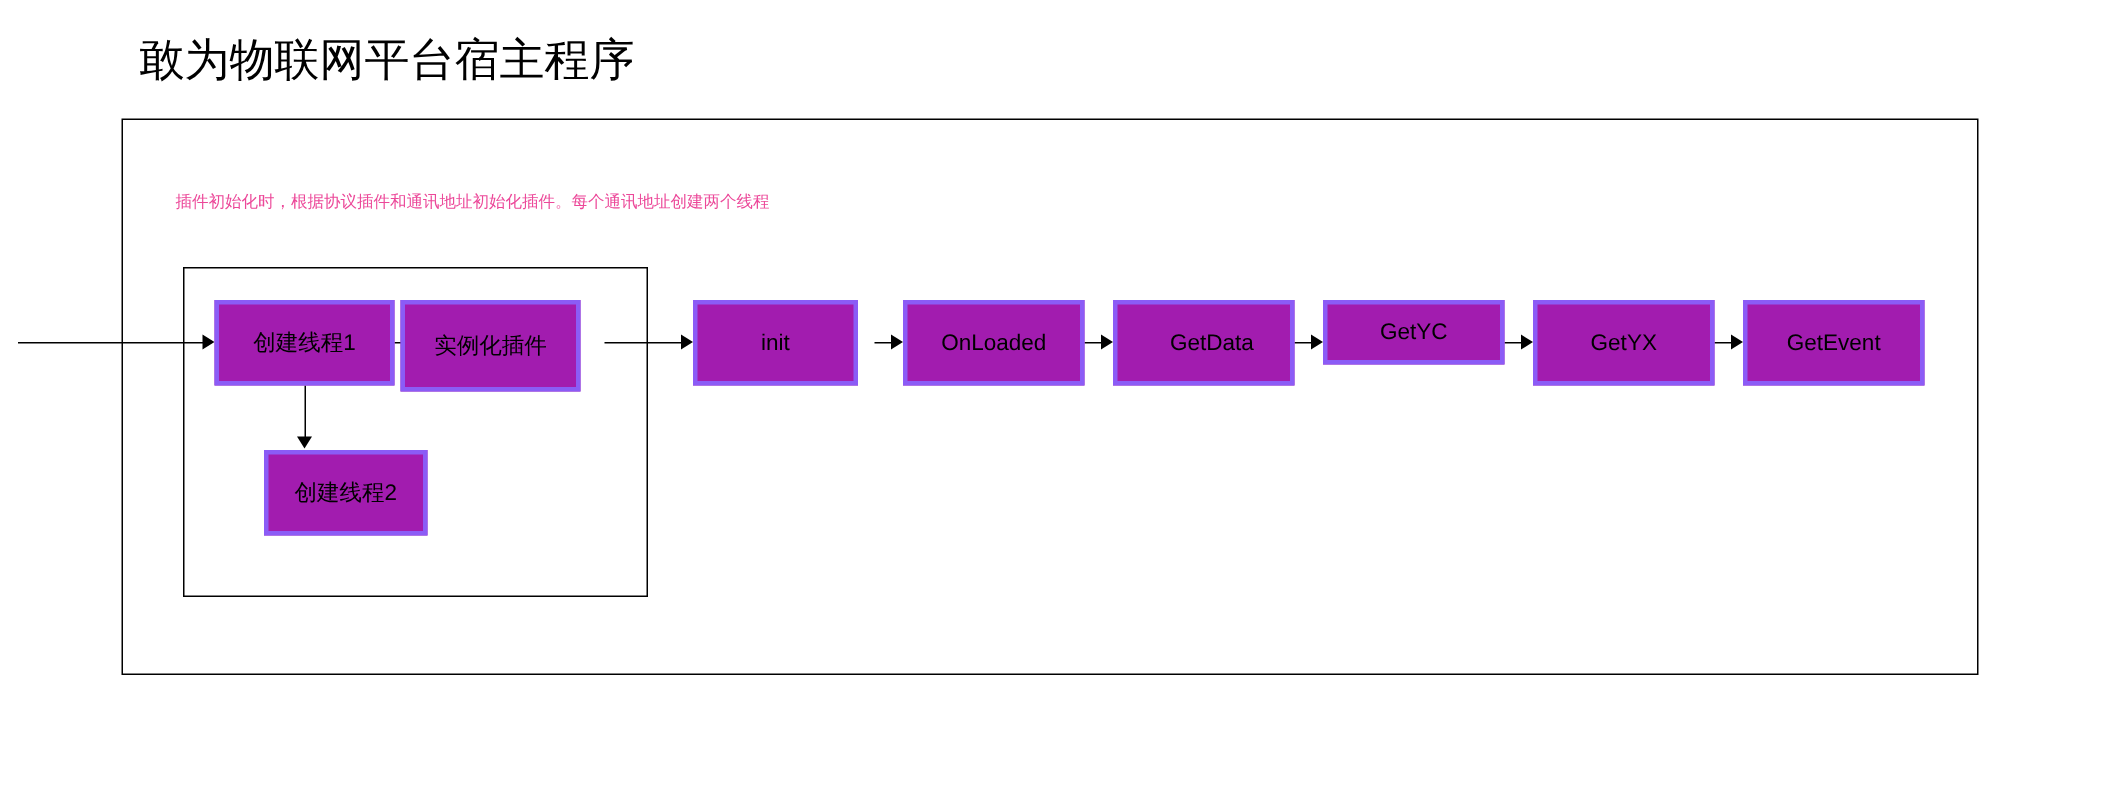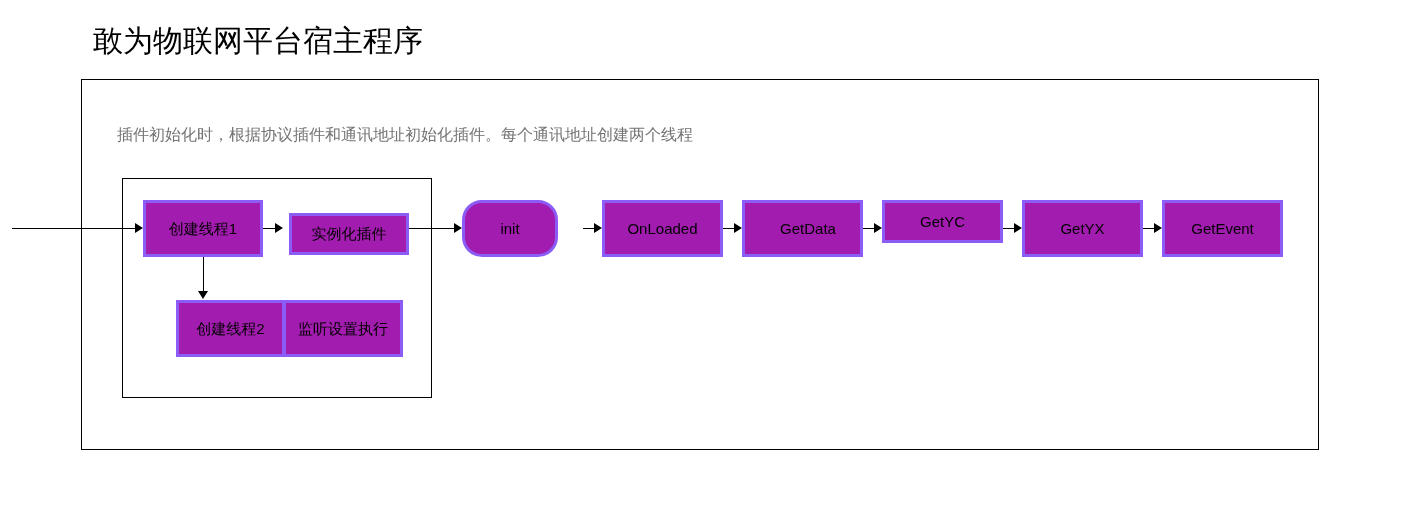--- a/index.html
+++ b/index.html
@@ -38,23 +38,23 @@
     height: 371px;
     border: 1px solid #000000;
     box-sizing: border-box;
     background: transparent;
   }
   
   #frame-note {
     position: absolute;
     left: 117px;
     top: 124px;
-    font-size: 16px;
+    font-size: 11px;
     line-height: 22px;
-    color: #737373;
+    color: #ec4899;
     white-space: nowrap;
   }
   
   #inner-group {
     position: absolute;
     left: 122px;
     top: 178px;
     width: 310px;
     height: 220px;
     border: 1px solid #000000;
@@ -73,26 +73,26 @@
     font-size: 15px;
     line-height: 20px;
     color: #000000;
     white-space: nowrap;
   }
   .node.cn { font-size: 15px; }
   .node.en { font-size: 15px; }
 
   
   #node-thread1  { left: 143px; top: 200px; width: 120px; height: 57px; }
-  #node-instance { left: 289px; top: 200px; width: 120px; height: 42px; margin-top: 13px; }
+  #node-instance { left: 267px; top: 200px; width: 120px; height: 61px; }
   #node-thread2  { left: 143px; top: 300px; width: 109px; height: 57px; margin-left: 33px; }
   #node-listen   { left: 283px; top: 300px; width: 120px; height: 57px; }
 
   
-  #node-init     { left: 462px;  top: 200px; width: 96px; height: 57px; border-radius: 20px; }
+  #node-init     { left: 462px;  top: 200px; width: 110px; height: 57px; }
   #node-onloaded { left: 602px;  top: 200px; width: 121px; height: 57px; }
   #node-getdata  { left: 742px;  top: 200px; width: 121px; height: 57px; padding-left: 11px; }
   #node-getyc    { left: 882px;  top: 200px; width: 121px; height: 43px; }
   #node-getyx    { left: 1022px; top: 200px; width: 121px; height: 57px; }
   #node-getevent { left: 1162px; top: 200px; width: 121px; height: 57px; }
 
   
   .hline {
     position: absolute;
     height: 0;
@@ -194,21 +194,20 @@
 
   <div class="hline" id="conn-getyx-getevent-line"></div>
   <div class="arrow-r" id="conn-getyx-getevent-head"></div>
 
   <div class="node cn" id="node-thread1">创建线程1</div>
 
   <div class="node cn" id="node-instance">实例化插件</div>
 
   <div class="node cn" id="node-thread2">创建线程2</div>
 
-  <div class="node cn" id="node-listen">监听设置执行</div>
 
   <div class="node en" id="node-init">init</div>
 
   <div class="node en" id="node-onloaded">OnLoaded</div>
 
   <div class="node en" id="node-getdata">GetData</div>
 
   <div class="node en" id="node-getyc">GetYC</div>
 
   <div class="node en" id="node-getevent">GetEvent</div>

